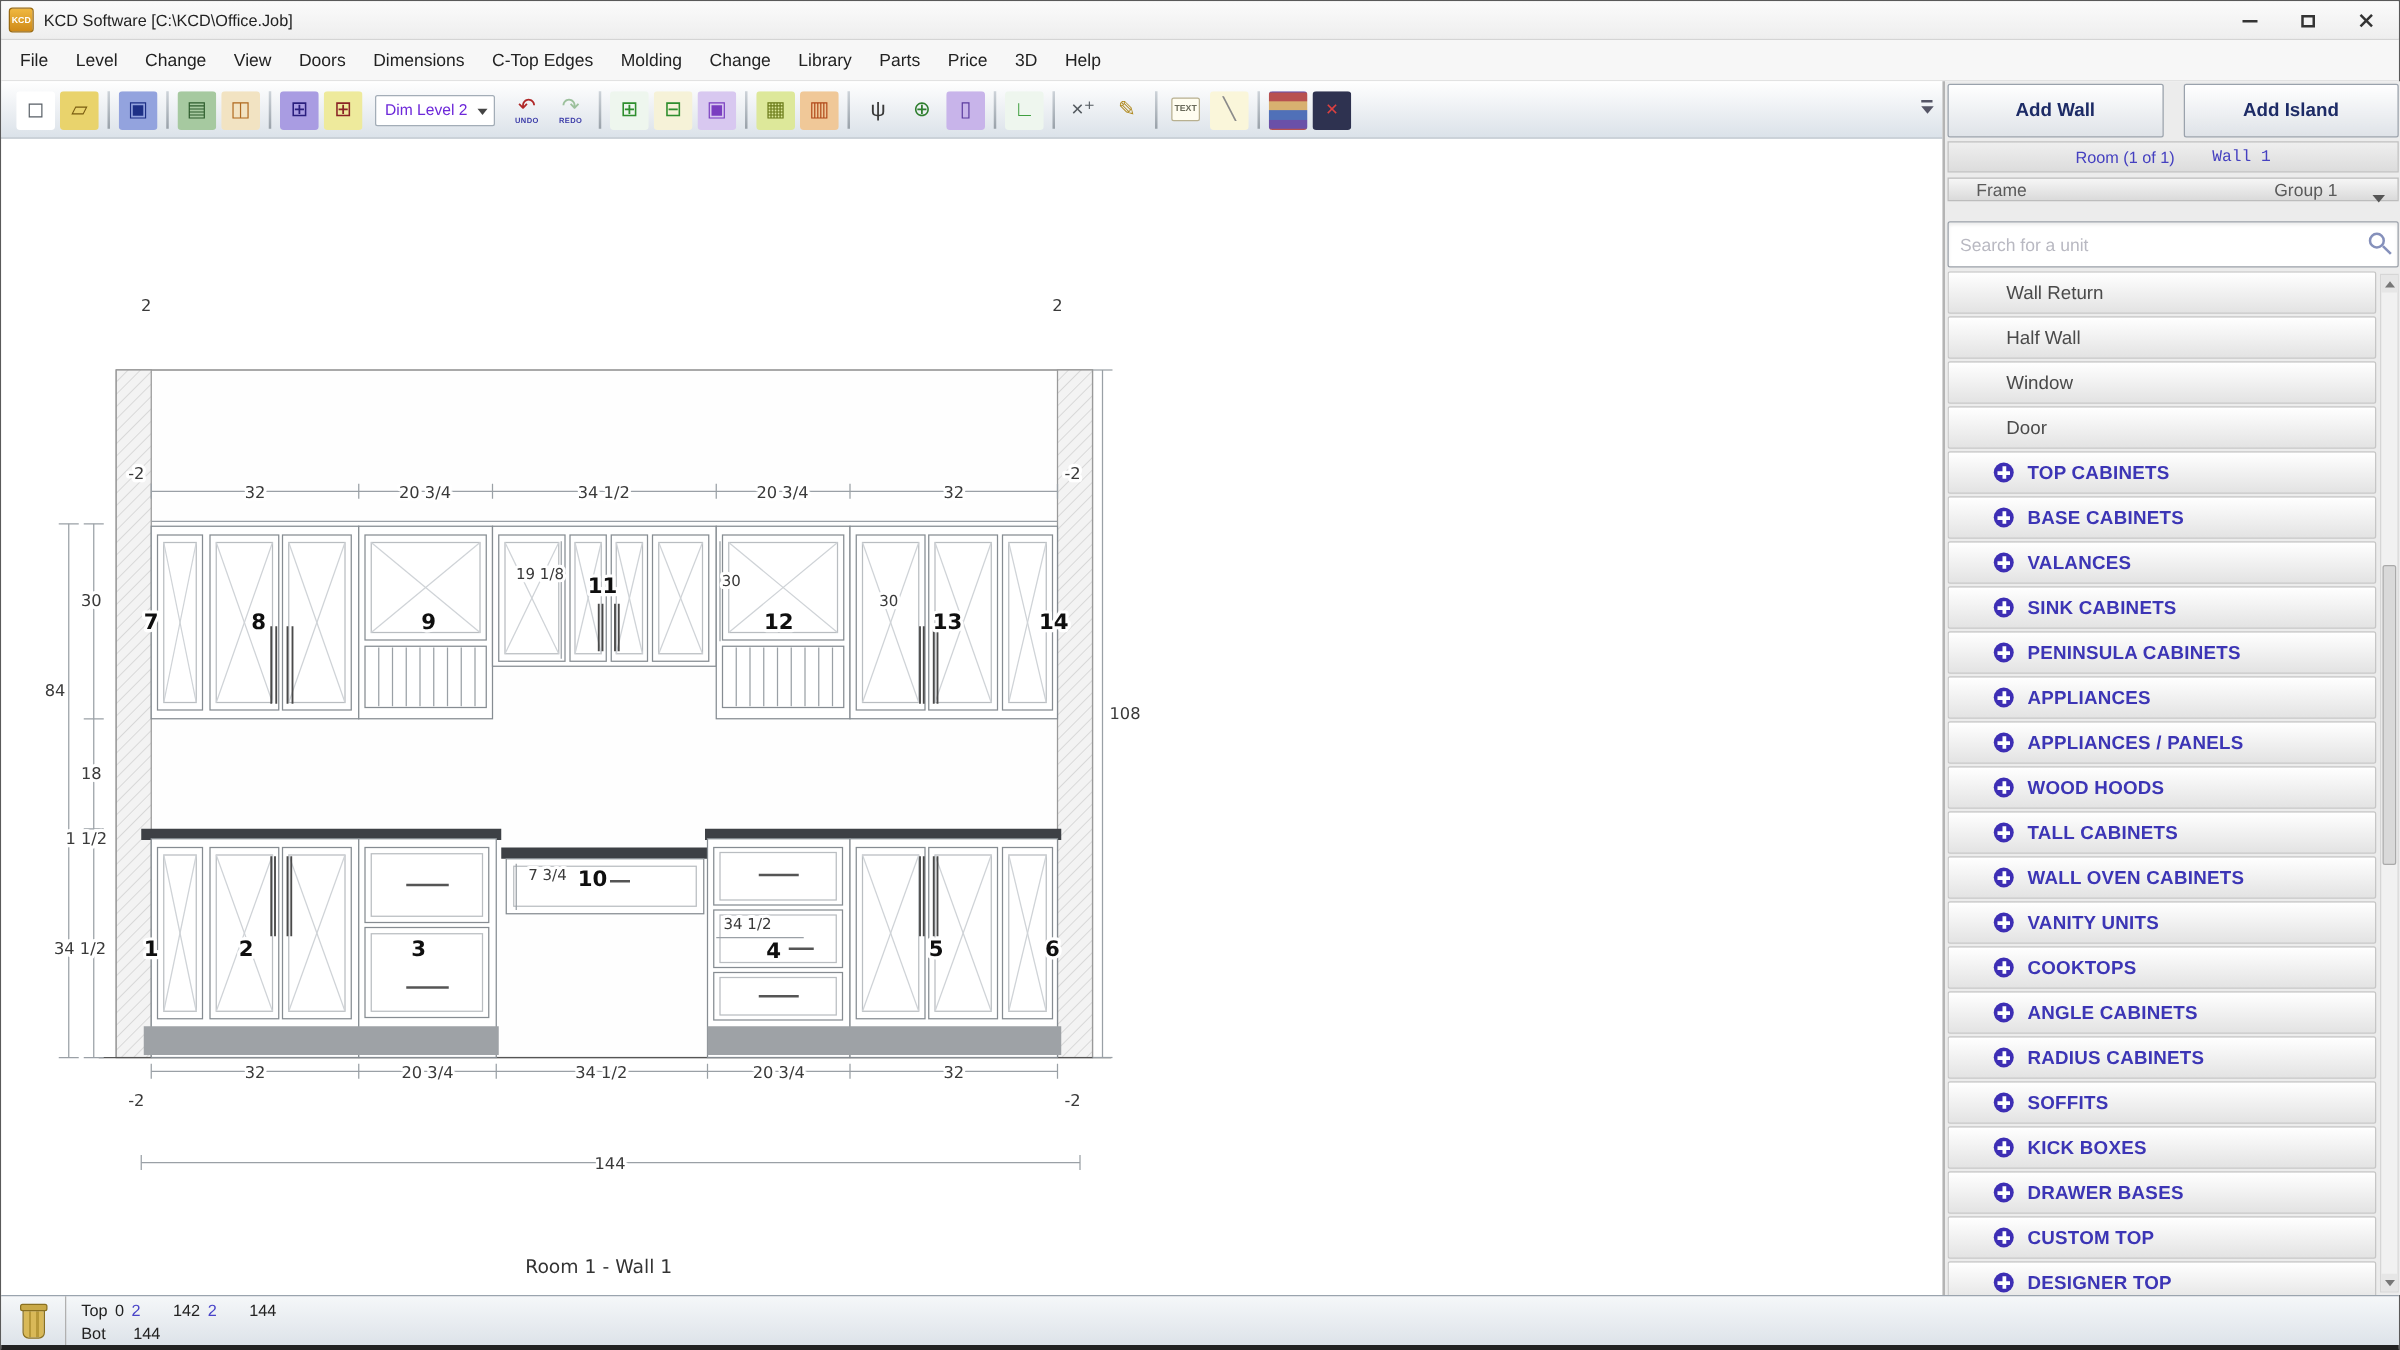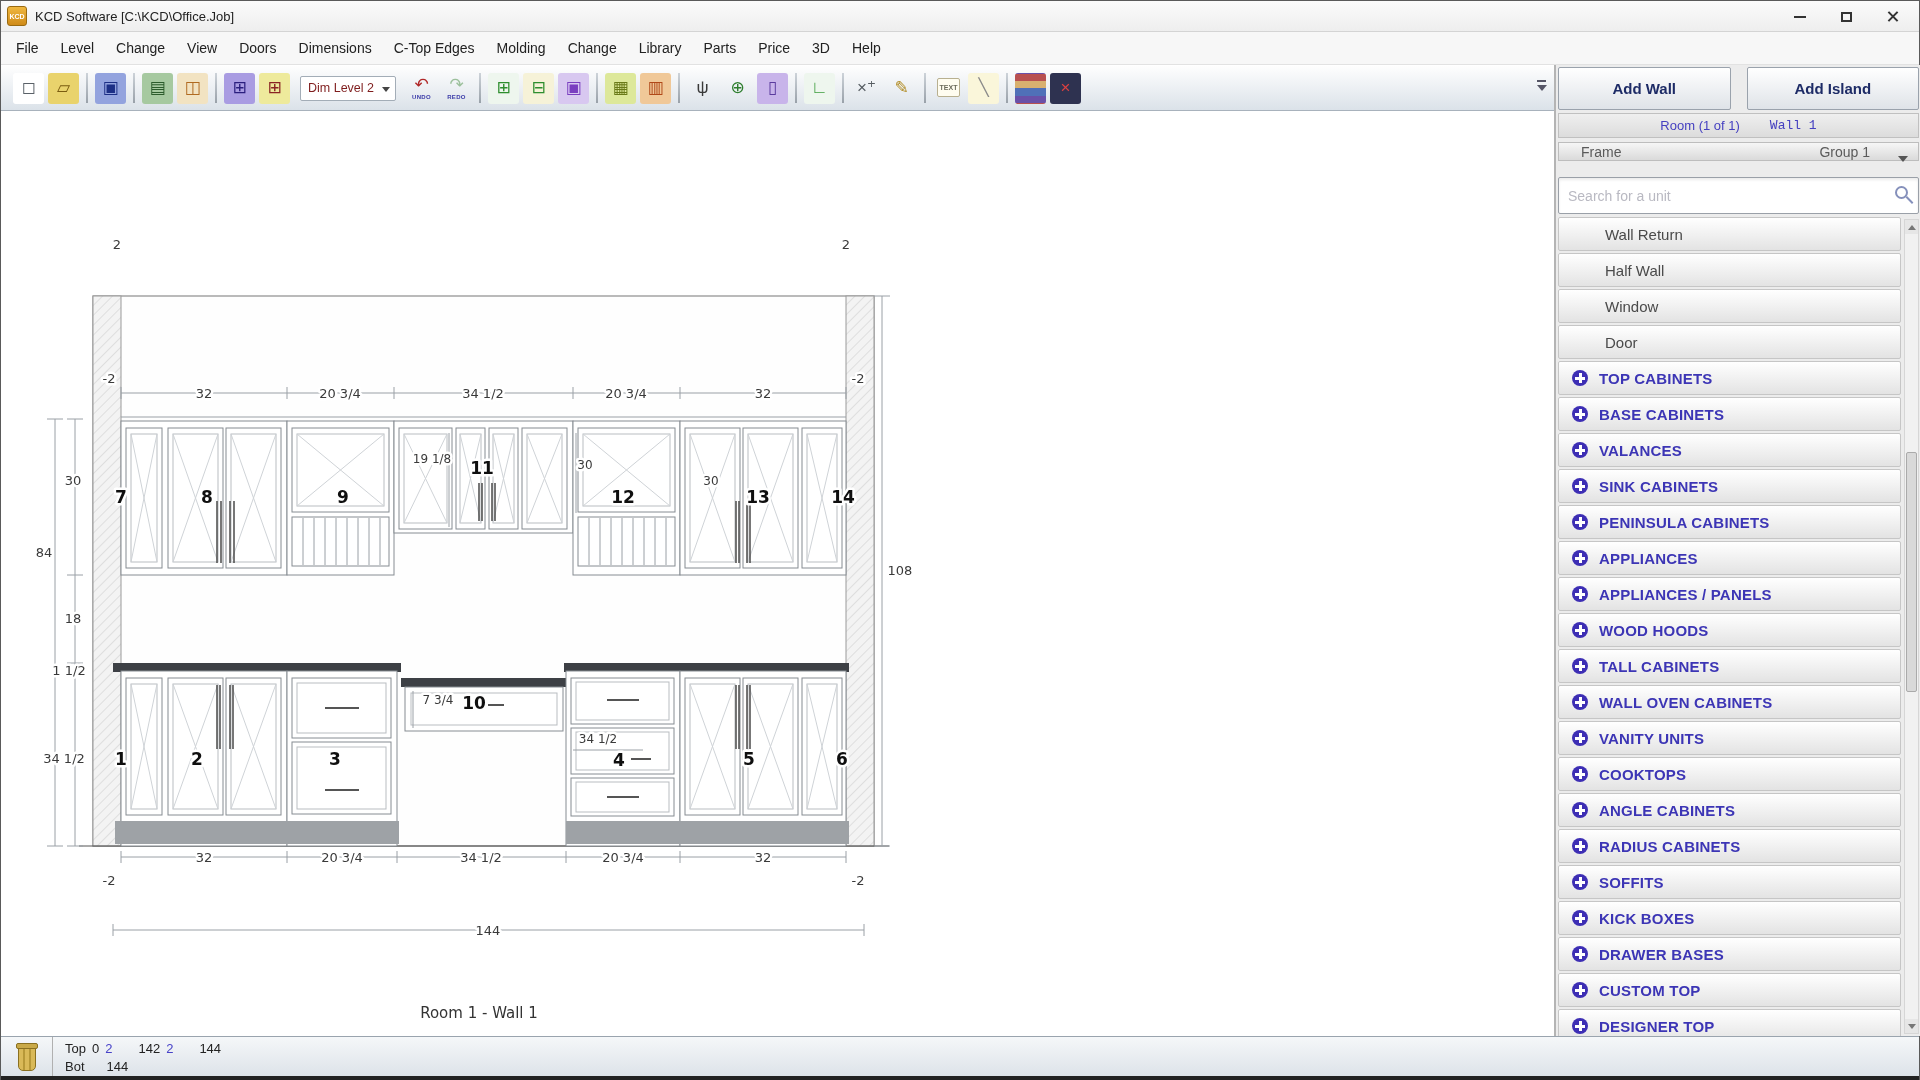--- a/index.html
+++ b/index.html
@@ -36,21 +36,21 @@
     display:flex; align-items:center; padding-left:10px; }
   .tbtn { width:31px; height:31px; margin:0 2px; border:1px solid rgba(255,255,255,0);
     border-radius:3px; display:flex; flex-direction:column; align-items:center; justify-content:center; }
   .tbtn .glyph { font-size:17px; line-height:1; }
   .tbtn .sub { font-size:6px; font-weight:bold; color:#3a3aa8; line-height:1; margin-top:1px; letter-spacing:.3px; }
   .tbtn.sep { width:2px; min-width:2px; height:30px; margin:0 5px; border:none; border-radius:0;
     background:linear-gradient(#cdd3d9,#99a1a9); pointer-events:none; }
   .tbtn.txt .glyph { font-size:7px; font-weight:bold; border:1px solid #b8b090; background:#fffdf0;
     padding:5px 2px; border-radius:2px; color:#6a6a5a; }
   .dim-combo { width:96px; height:25px; margin:0 8px; background:#fff; border:1px solid #a3adb7;
-    border-radius:2px; display:flex; align-items:center; font-size:12.5px; color:#7f1d1d; padding-left:7px; position:relative; }
+    border-radius:2px; display:flex; align-items:center; font-size:12.5px; color:#6d28d9; padding-left:7px; position:relative; }
   .combo-arrow { position:absolute; right:5px; top:10px; width:0; height:0;
     border-left:4px solid transparent; border-right:4px solid transparent; border-top:5px solid #444; }
   .tb-overflow { position:absolute; right:6px; top:14px; width:12px; height:14px; }
   .tb-overflow::before { content:""; position:absolute; top:0; left:1px; width:9px; height:2px; background:#556; }
   .tb-overflow::after { content:""; position:absolute; top:5px; left:1px; width:0; height:0;
     border-left:5px solid transparent; border-right:5px solid transparent; border-top:6px solid #556; }
 
   
   .canvas { position:absolute; left:0; top:110px; width:1553px; height:925px; background:#fff; }
   svg text { font-family:"DejaVu Sans","Liberation Sans",sans-serif; }
@@ -95,21 +95,21 @@
   .search-wrap input::placeholder { color:#b9b9c2; }
   .mag { position:absolute; right:11px; top:9px; width:13px; height:13px;
     border:2px solid #8590bb; border-radius:50%; }
   .mag::after { content:""; position:absolute; width:9px; height:2px; background:#8590bb;
     transform:rotate(45deg); right:-8px; bottom:-4px; }
 
   .unit-list { position:absolute; left:2px; top:152px; right:2px; bottom:0; overflow:hidden; }
   .plain-item,.cat-item { height:34px; margin:0 18px 2px 0; border:1px solid #c6c6c6; border-radius:2px;
     background:linear-gradient(#ffffff,#e3e3e3); display:flex; align-items:center; }
   .plain-item span { padding-left:46px; font-size:15px; color:#4a4a4a; }
-  .cat-item { padding-left:13px; gap:11px; }
+  .cat-item { padding-left:36px; gap:11px; }
   .cat-label { font-size:15px; font-weight:600; color:#3c35b5; letter-spacing:.2px; }
   .plus-icon { position:relative; width:16px; height:16px; border-radius:50%; background:#3d2eb4; flex:none; }
   .plus-icon::before { content:""; position:absolute; left:3px; top:6.5px; width:10px; height:3px; background:#fff; }
   .plus-icon::after  { content:""; position:absolute; left:6.5px; top:3px; width:3px; height:10px; background:#fff; }
 
   .vscroll { position:absolute; right:2px; top:154px; bottom:2px; width:15px;
     background:#f1f1f1; border:1px solid #d6d6d6; }
   .sb-up,.sb-down { position:absolute; left:0; right:0; height:14px; background:#e6e6e6;
     display:flex; align-items:center; justify-content:center; }
   .sb-up { top:0; } .sb-down { bottom:0; }

